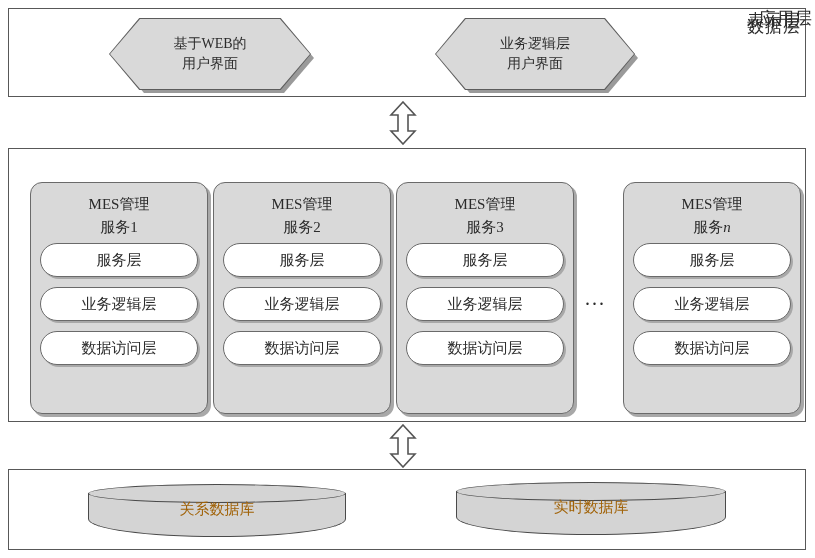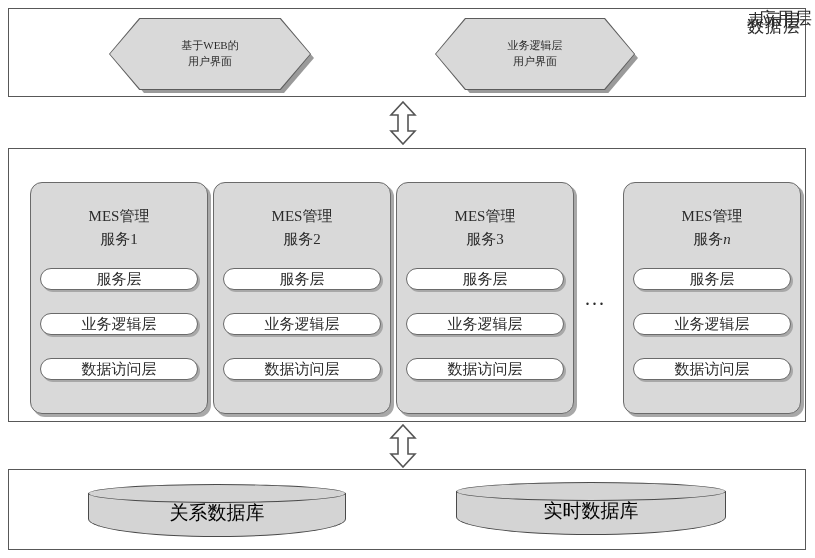--- a/index.html
+++ b/index.html
@@ -46,21 +46,21 @@
     top: 19px;
     height: 70px;
     background: #d9d9d9;
     border: 0;
     -webkit-clip-path: polygon(15% 0%, 85% 0%, 100% 50%, 85% 100%, 15% 100%, 0% 50%);
     clip-path: polygon(15% 0%, 85% 0%, 100% 50%, 85% 100%, 15% 100%, 0% 50%);
     display: flex;
     flex-direction: column;
     align-items: center;
     justify-content: center;
-    font-size: 11px;
+    font-size: 14px;
     line-height: 1.45;
     text-align: center;
     box-sizing: border-box;
   }
   .hexagon-outline {
     position: absolute;
     top: 19px;
     height: 70px;
     -webkit-clip-path: polygon(15% 0%, 85% 0%, 100% 50%, 85% 100%, 15% 100%, 0% 50%);
     clip-path: polygon(15% 0%, 85% 0%, 100% 50%, 85% 100%, 15% 100%, 0% 50%);
@@ -97,42 +97,42 @@
     height: 232px;
     background: #d9d9d9;
     border: 1.4px solid #6a6a6a;
     border-radius: 12px;
     box-sizing: border-box;
     box-shadow: 3px 3px 0 0 #a8a8a8;
     z-index: 3;
     display: flex;
     flex-direction: column;
     align-items: center;
-    padding-top: 22px;
+    padding-top: 10px;
   }
   #svc-1 { left: 30px; }
   #svc-2 { left: 213px; }
   #svc-3 { left: 396px; }
   #svc-n { left: 623px; }
 
   .service-title {
     font-size: 15px;
     line-height: 1.5;
     text-align: center;
     color: #2b2b2b;
     margin-bottom: 5px;
     white-space: nowrap;
   }
   .service-title .t-line { display: block; }
   .svc-italic { font-style: italic; }
 
   .pill {
     width: 158px;
-    height: 22px;
-    margin: 13px 0 10px 0;
+    height: 34px;
+    margin: 0 0 10px 0;
     background: #ffffff;
     border: 1.4px solid #6a6a6a;
     border-radius: 17px;
     box-sizing: border-box;
     display: flex;
     align-items: center;
     justify-content: center;
     font-size: 15px;
     color: #2b2b2b;
     box-shadow: 2px 2px 0 0 #a8a8a8;
@@ -183,22 +183,22 @@
     border: 1.4px solid #4a4a4a;
     border-radius: 50%;
     box-sizing: border-box;
   }
   .cyl-label {
     position: absolute;
     left: 0;
     top: 16px;
     width: 100%;
     text-align: center;
-    font-size: 19px;
-    color: #000000;
+    font-size: 15px;
+    color: #a16207;
     z-index: 5;
     white-space: nowrap;
   }
   #cyl-relational { left: 88px; top: 484px; width: 258px; height: 56px; }
   #cyl-realtime  { left: 456px; top: 482px; width: 246px; height: 56px; padding-left: 24px; }
 
   
   .double-arrow {
     position: absolute;
     left: 389px;

